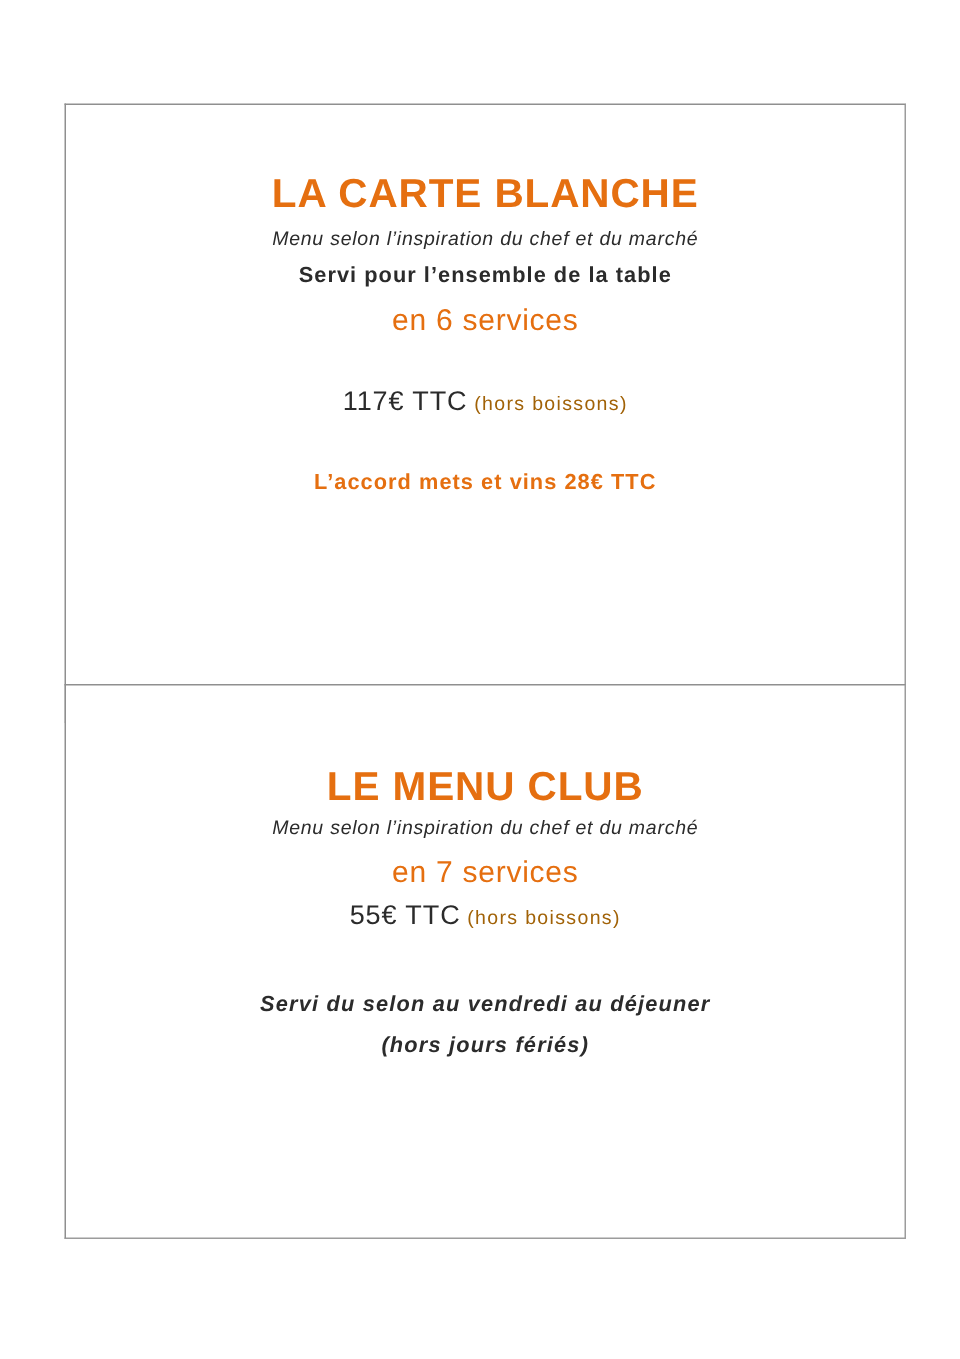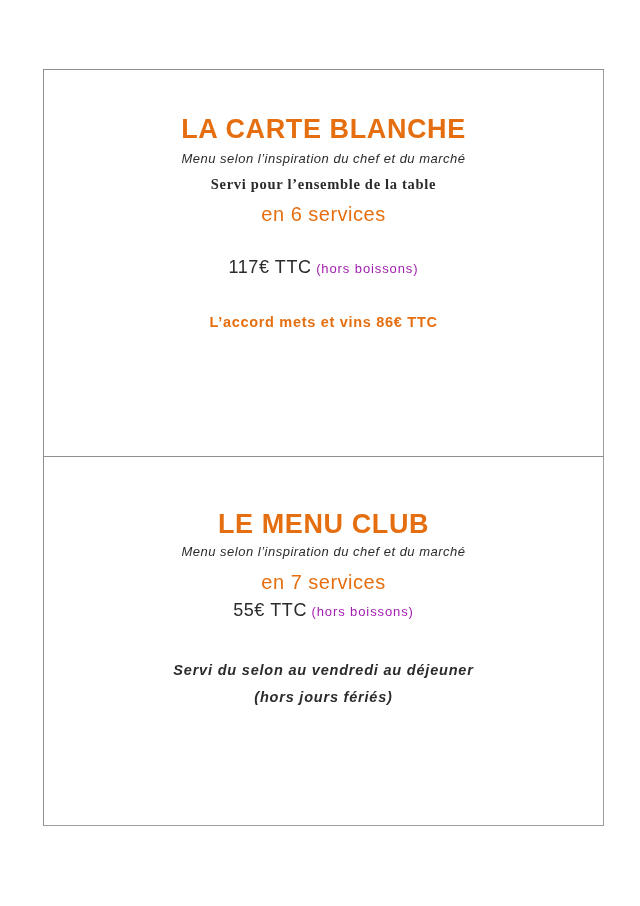--- a/index.html
+++ b/index.html
@@ -47,36 +47,35 @@
     font-size: 13px;
     font-style: italic;
     letter-spacing: 0.5px;
     color: #2b2b2b;
   }
   .serving-note {
     font-size: 14.5px;
     font-weight: bold;
     letter-spacing: 0.7px;
     color: #2b2b2b;
-    font-family: Liberation Serif, serif;
   }
   .services {
     font-size: 20px;
     letter-spacing: 0.5px;
     color: #e56f10;
   }
   .price-main {
     font-size: 18px;
     letter-spacing: 0.6px;
     color: #2b2b2b;
   }
   .price-note {
     font-size: 13px;
     letter-spacing: 0.9px;
-    color: #a21caf;
+    color: #a16207;
     text-align: center;
   }
   .pairing {
     font-size: 14.5px;
     font-weight: bold;
     letter-spacing: 0.7px;
     color: #e56f10;
   }
   .pairing-detail {
     font-size: 15px;
@@ -113,21 +112,21 @@
 
 <div class="card card-1">
   <div class="line title c1-title">LA CARTE BLANCHE</div>
   <div class="line subtitle c1-subtitle">Menu selon l’inspiration du chef et du marché</div>
   <div class="line serving-note c1-serving">Servi pour l’ensemble de la table</div>
   <div class="line services c1-services">en 6 services</div>
   <div class="line c1-price">
     <span class="price-main">117€ TTC</span>
     <span class="price-note">(hors boissons)</span>
   </div>
-  <div class="line pairing c1-pairing">L’accord mets et vins 86€ TTC</div>
+  <div class="line pairing c1-pairing">L’accord mets et vins 28€ TTC</div>
 </div>
 
 <div class="card card-2">
   <div class="line title c2-title">LE MENU CLUB</div>
   <div class="line subtitle c2-subtitle">Menu selon l’inspiration du chef et du marché</div>
   <div class="line services c2-services">en 7 services</div>
   <div class="line c2-price">
     <span class="price-main">55€ TTC</span>
     <span class="price-note">(hors boissons)</span>
   </div>

